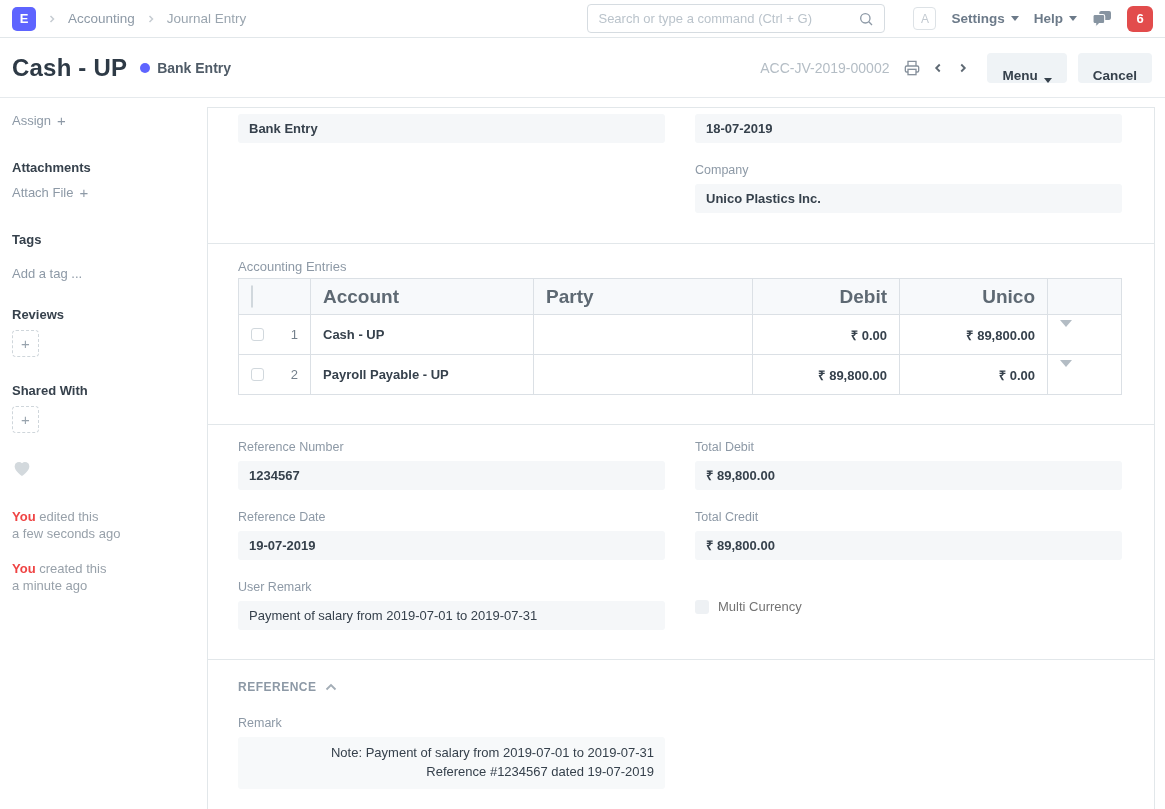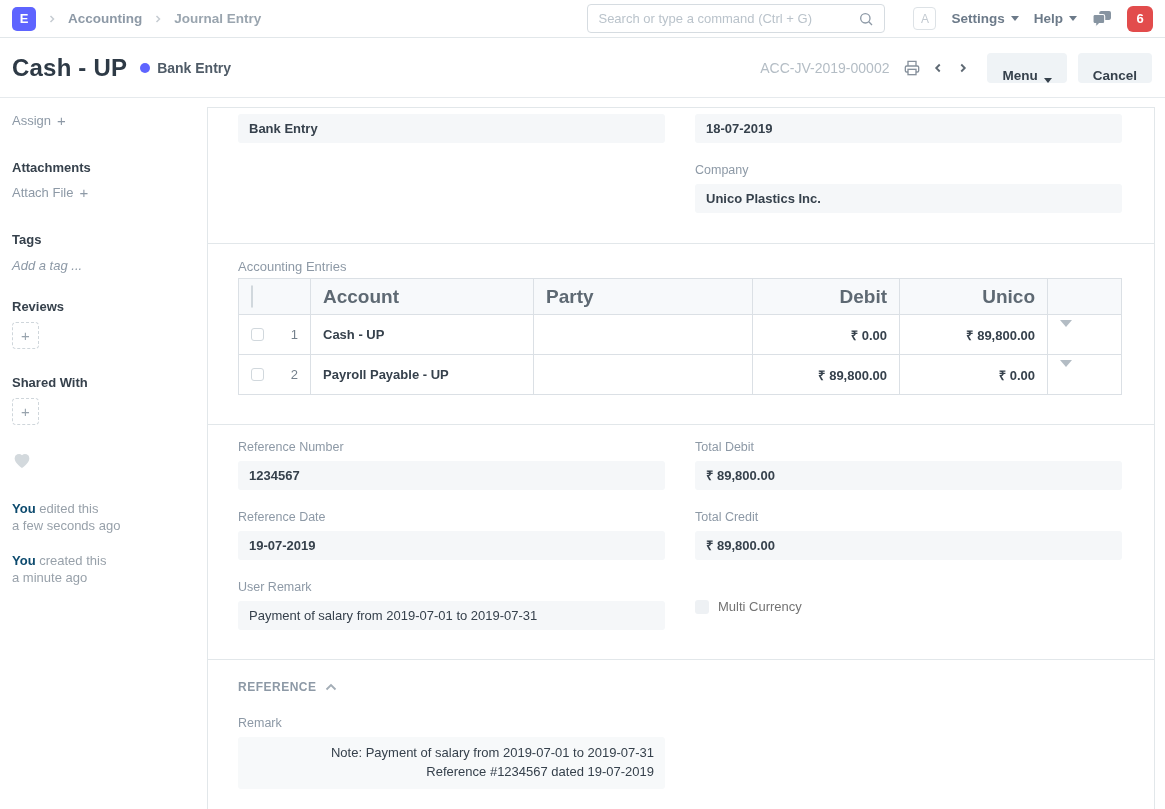--- a/index.html
+++ b/index.html
@@ -5,21 +5,21 @@
   * { box-sizing: border-box; margin: 0; padding: 0; }
   html,body { width:1165px; height:809px; overflow:hidden; background:#fff;
     font-family:"Liberation Sans", sans-serif; color:#36414c; font-size:13px; }
 
   
   .navbar { height:38px; display:flex; align-items:center; padding:0 12px;
     border-bottom:1px solid #e2e7ea; background:#fff; }
   .nav-left { display:flex; align-items:center; gap:10px; flex:1; }
   .app-logo { width:24px; height:24px; border-radius:5px; background:#5e64ff; color:#fff;
     font-weight:bold; font-size:13px; display:flex; align-items:center; justify-content:center; }
-  .crumb { color:#8d99a6; font-weight:bold; font-size:13.5px; text-decoration:none; cursor:pointer; }
+  .crumb { color:#8d99a6; font-weight:normal; font-size:13.5px; text-decoration:none; cursor:pointer; }
   .crumb.current { color:#9aa5af; }
   .crumb-chev { display:flex; align-items:center; }
   .search-box { width:298px; height:29px; border:1px solid #d6dce1; border-radius:4px;
     display:flex; align-items:center; padding:0 10px; background:#fff; }
   .search-box input { border:none; outline:none; flex:1; font-size:13px;
     font-family:"Liberation Sans",sans-serif; color:#36414c; }
   .search-box input::placeholder { color:#bac3cb; }
   .nav-right { display:flex; align-items:center; gap:15px; margin-left:28px; }
   .avatar { width:23px; height:23px; border:1px solid #dde2e6; border-radius:4px; color:#c3cad1;
     font-size:12px; display:flex; align-items:center; justify-content:center; cursor:pointer; background:#fff; }
@@ -47,27 +47,27 @@
 
   
   .main { display:flex; align-items:stretch; padding-top:9px; height:711px; }
   .sidebar { width:207px; flex:0 0 207px; padding:6px 15px 0 12px; font-size:13px; }
   .content { flex:1; margin-right:13px; border:1px solid #e2e7ea; border-bottom:none; background:#fff; }
 
   
   .sb-link { color:#8d99a6; cursor:pointer; display:flex; align-items:center; gap:6px; }
   .sb-plus { color:#8d99a6; font-size:15px; line-height:1; }
   .sb-heading { font-weight:bold; color:#36414c; }
-  .mt22 { margin-top:32px; } .mt10 { margin-top:10px; } .mt9 { margin-top:11px;font-style:italic; }
+  .mt22 { margin-top:32px; } .mt10 { margin-top:10px; } .mt9 { margin-top:19px; }
   .mt26 { margin-top:26px; } .mt8 { margin-top:8px; } .mt28 { margin-top:28px; } .mt18 { margin-top:18px; }
   .dashed-plus { width:27px; height:27px; border:1px dashed #cfd6db; border-radius:4px;
     color:#98a3ad; font-size:15px; display:flex; align-items:center; justify-content:center;
     cursor:pointer; background:#fff; }
   .timeline-item { color:#98a1aa; line-height:17px; }
-  .timeline-item b { color:#0c4a6e; }
+  .timeline-item b { color:#ef4444; }
 
   
   .section { padding:0 32px 0 30px; border-bottom:1px solid #e2e7ea; }
   .sec-1 { padding-top:6px; padding-bottom:30px; }
   .sec-2 { padding-top:15px; padding-bottom:29px; }
   .sec-3 { padding-top:15px; padding-bottom:29px; }
   .sec-4 { padding-top:20px; padding-bottom:20px; border-bottom:none; }
   .two-col { display:grid; grid-template-columns:1fr 1fr; column-gap:30px; }
   .field { margin-bottom:20px; }
   .field:last-child { margin-bottom:0; }

